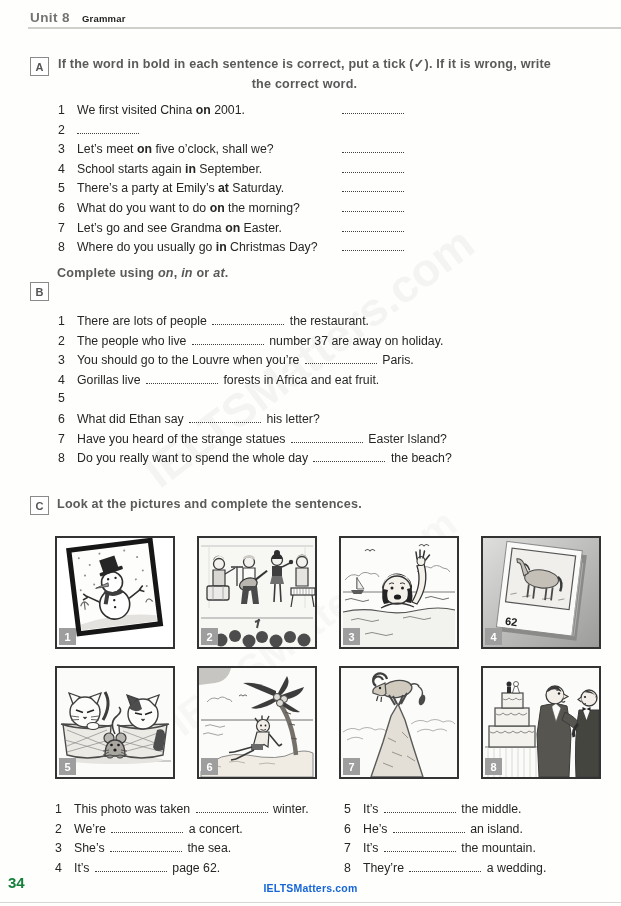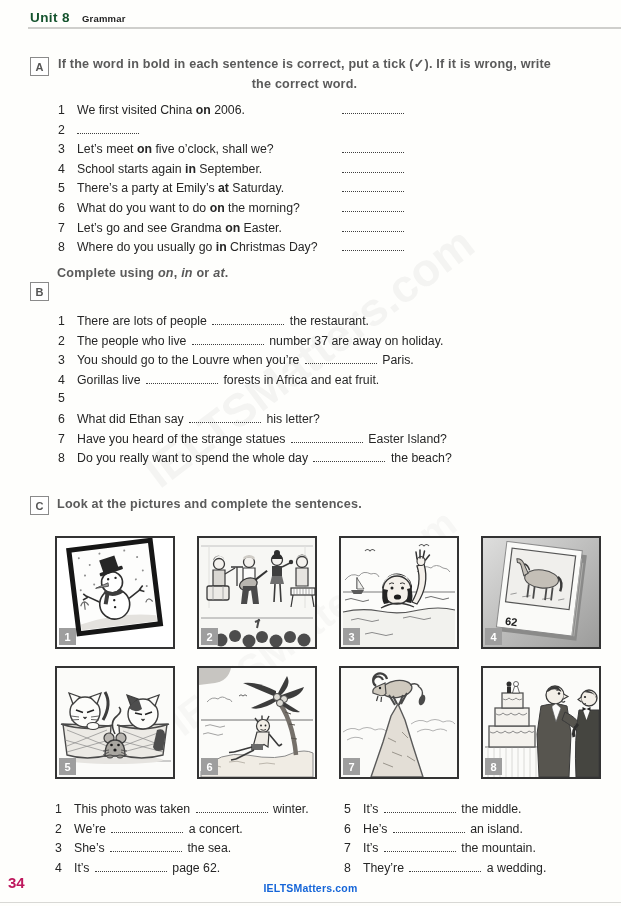--- a/index.html
+++ b/index.html
@@ -1,20 +1,20 @@
 <!DOCTYPE html>
 <html><head>
 <meta charset="utf-8">
 <style>
   html,body{margin:0;padding:0;background:#ffffff;}
   .page{position:relative;width:621px;height:906px;background:#fefefc;overflow:hidden;
         font-family:"Liberation Sans",sans-serif;color:#262626;}
   
   .hdr{position:absolute;left:30px;top:8px;white-space:nowrap;}
-  .unit{font-size:13.5px;font-weight:700;color:#14532d;letter-spacing:.4px;}
+  .unit{font-size:13.5px;font-weight:700;color:#737373;letter-spacing:.4px;}
   .subj{font-size:9.5px;font-weight:700;color:#1f1f1f;margin-left:12px;letter-spacing:.2px;}
   .hrule{position:absolute;left:28px;right:0;top:27px;height:1.5px;background:#cfcfcc;}
   
   .seclabel{position:absolute;left:30px;width:17px;height:17px;border:1.6px solid #8a8a8a;
             display:flex;align-items:center;justify-content:center;
             font-size:11px;font-weight:700;color:#555;background:#fff;}
   .instr{position:absolute;left:57px;width:495px;font-size:12.6px;font-weight:700;
          color:#5a5a5a;line-height:1.55;letter-spacing:.2px;}
   
   .list{position:absolute;font-size:12.3px;color:#262626;}
@@ -25,21 +25,21 @@
   .blank{display:inline-block;width:72px;height:11px;border-bottom:1.7px dotted #3f3f3f;margin:0 2px;}
   
   .pics{position:absolute;left:55px;top:536px;display:grid;
         grid-template-columns:repeat(4,120px);grid-column-gap:22px;grid-row-gap:17px;}
   .pic{position:relative;width:116px;height:109px;border:2px solid #333;background:#fff;}
   .pic svg{display:block;width:116px;height:109px;}
   .badge{position:absolute;left:2px;bottom:2px;width:17px;height:17px;background:#9e9e9e;
          color:#fff;font-size:11px;font-weight:700;display:flex;align-items:center;
          justify-content:center;}
   
-  .pgnum{position:absolute;left:8px;top:874px;font-size:15px;font-weight:700;color:#be185d;}
+  .pgnum{position:absolute;left:8px;top:874px;font-size:15px;font-weight:700;color:#15803d;}
   .brand{position:absolute;left:0;right:0;top:882px;text-align:center;
          font-size:10.5px;font-weight:700;color:#1565d8;letter-spacing:.2px;}
   .botline{position:absolute;left:0;right:0;bottom:3px;height:1px;background:#d8d8d5;}
   
   .watermark{position:absolute;font-size:46px;font-weight:700;color:rgba(120,120,120,.07);
              transform:rotate(-37deg);white-space:nowrap;pointer-events:none;}
   .wm1{left:110px;top:330px;}
   .wm2{left:140px;top:600px;font-size:40px;color:rgba(120,120,120,.05);}
 </style>
 </head>
@@ -54,21 +54,21 @@
 
   <div class="watermark wm1">IELTSMatters.com</div>
   <div class="watermark wm2">IELTSMatters.com</div>
 
   <div class="seclabel" style="top:57px;">A</div>
   <div class="instr" style="top:55px;text-align:center;"><span>If the word in bold in each sentence is correct, put a tick (✓). If it is wrong, write the correct word.</span></div>
 
   <div class="list" style="left:58px;top:102px;width:346px;">
     <div class="row">
         <span class="num">1</span>
-        <span class="txt"><span>We first visited China </span><span style="font-weight: 700;">on</span><span> 2006.</span></span>
+        <span class="txt"><span>We first visited China </span><span style="font-weight: 700;">on</span><span> 2001.</span></span>
         <span class="ans-line"></span>
       </div>
     <div class="row">
         <span class="num">2</span>
         <span class="ans-line"></span>
       </div>
     <div class="row">
         <span class="num">3</span>
         <span class="txt"><span>Let’s meet </span><span style="font-weight: 700;">on</span><span> five o’clock, shall we?</span></span>
         <span class="ans-line"></span>

